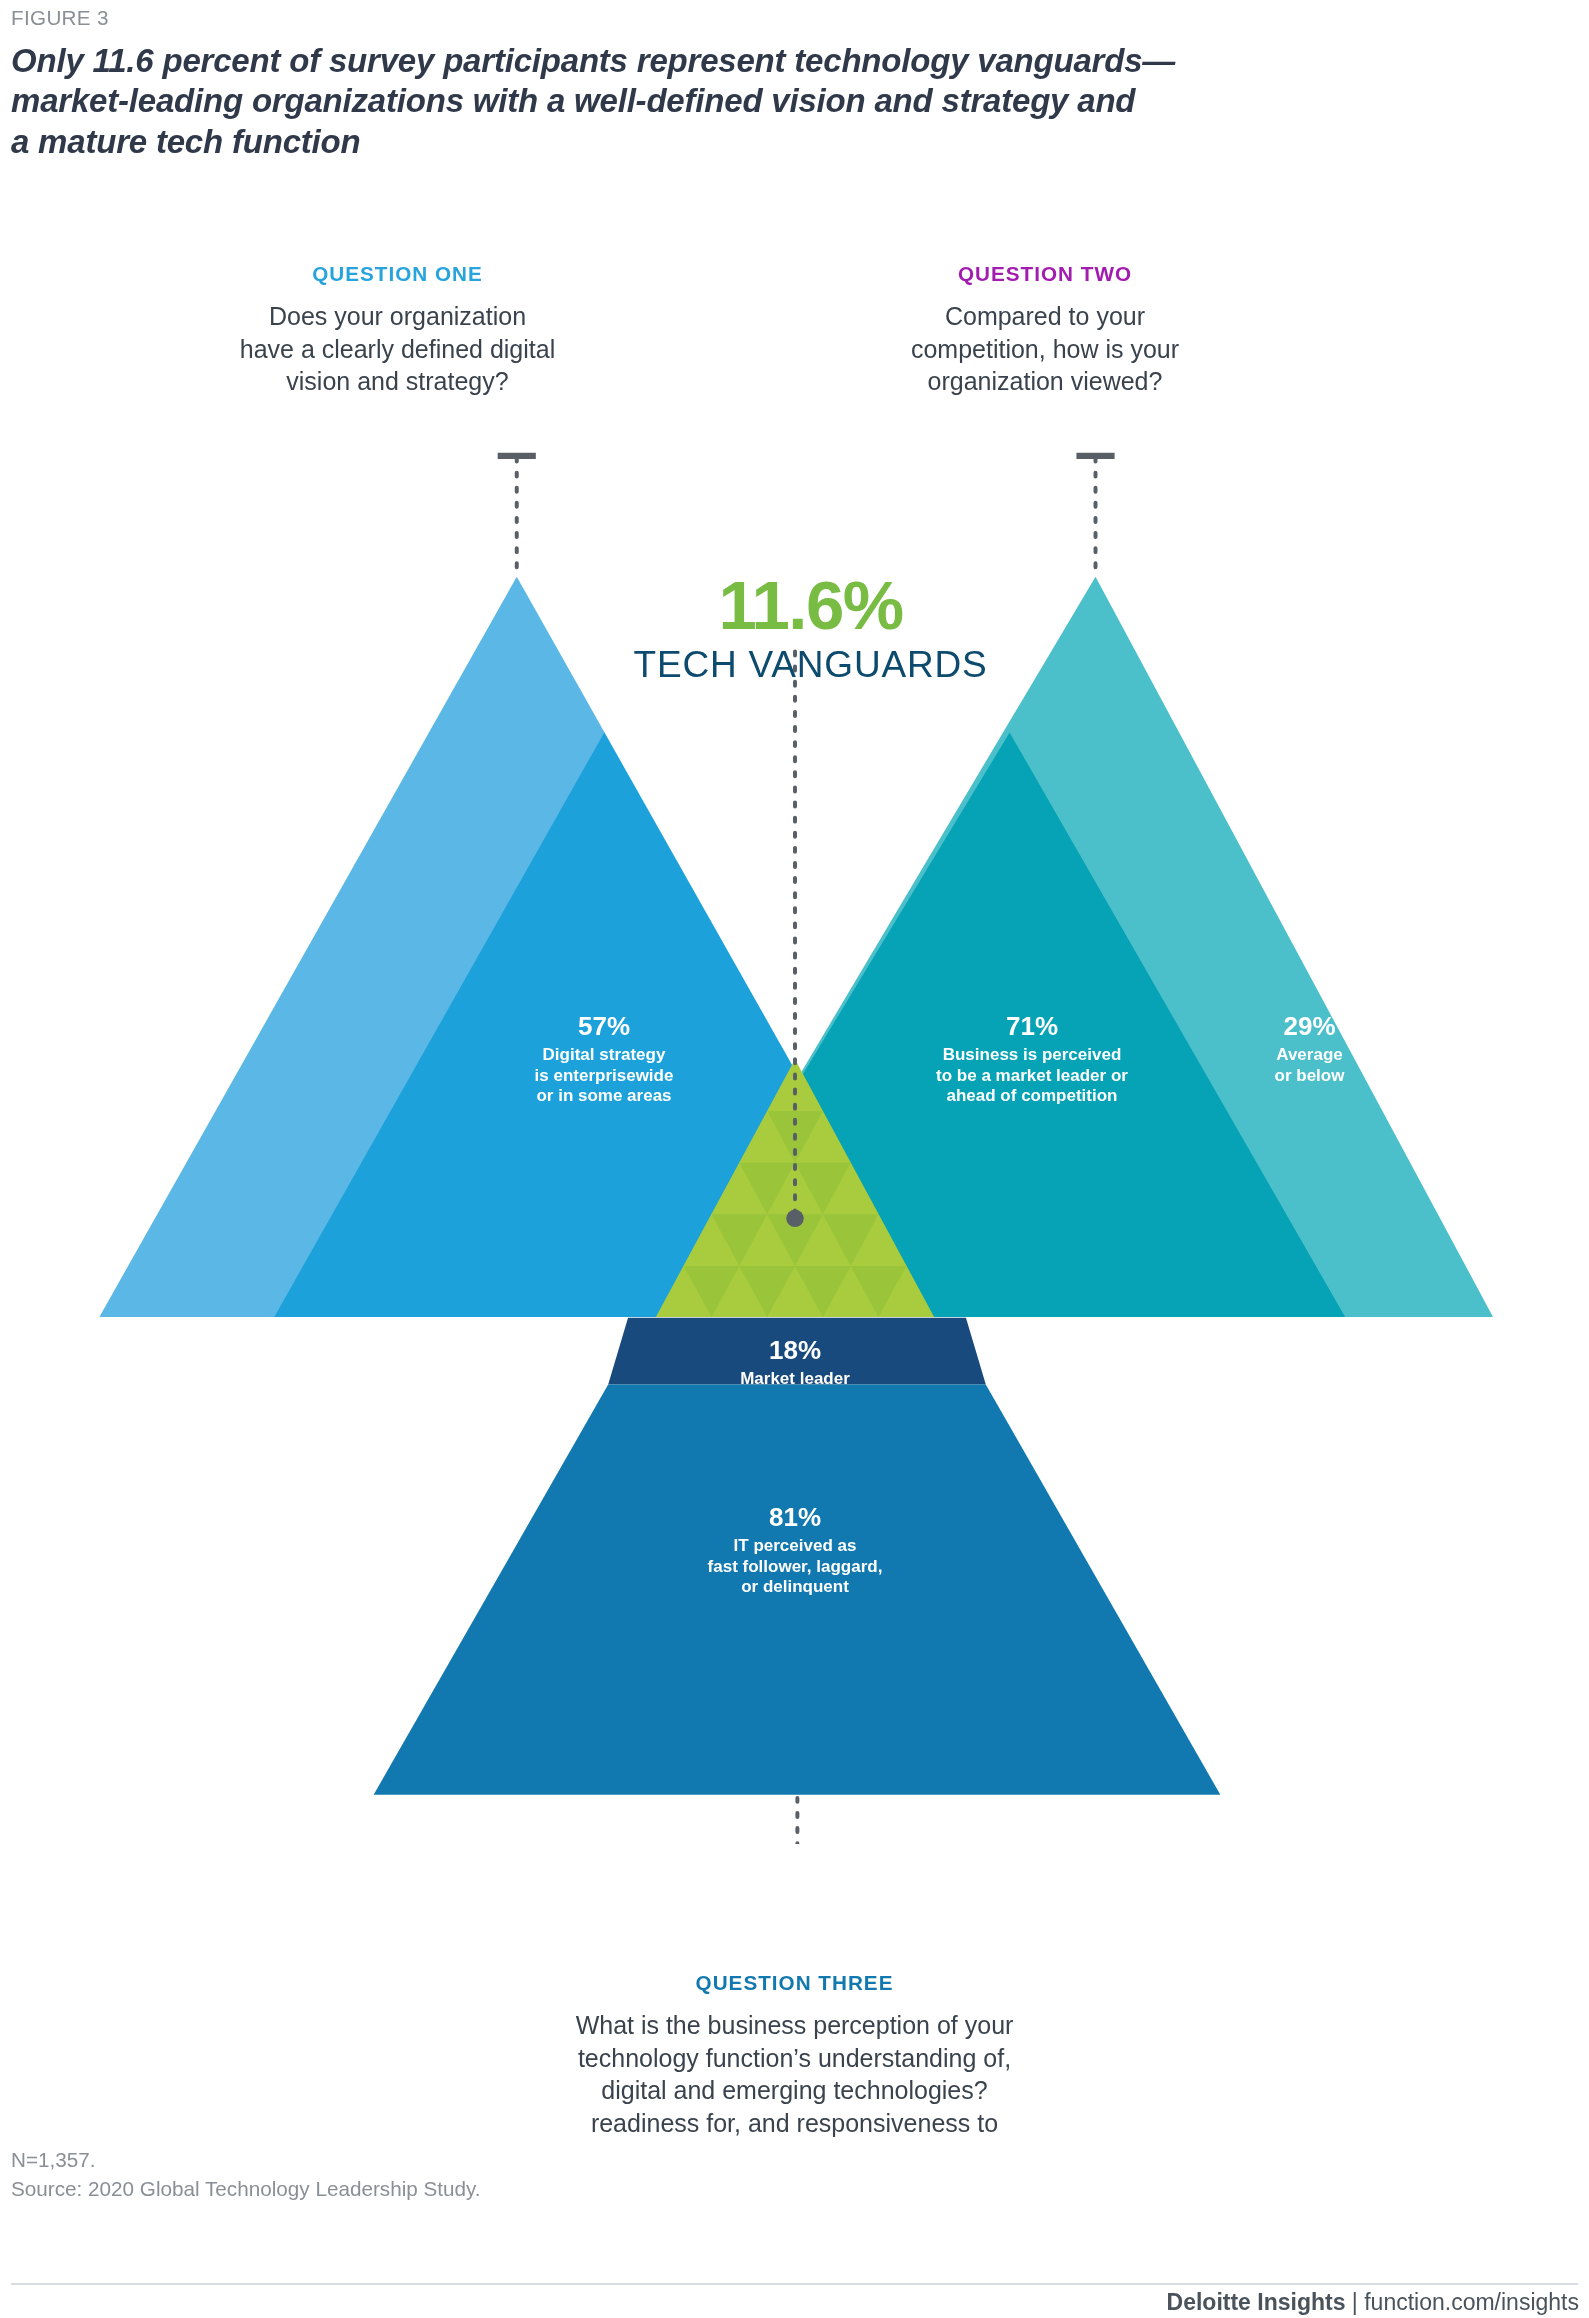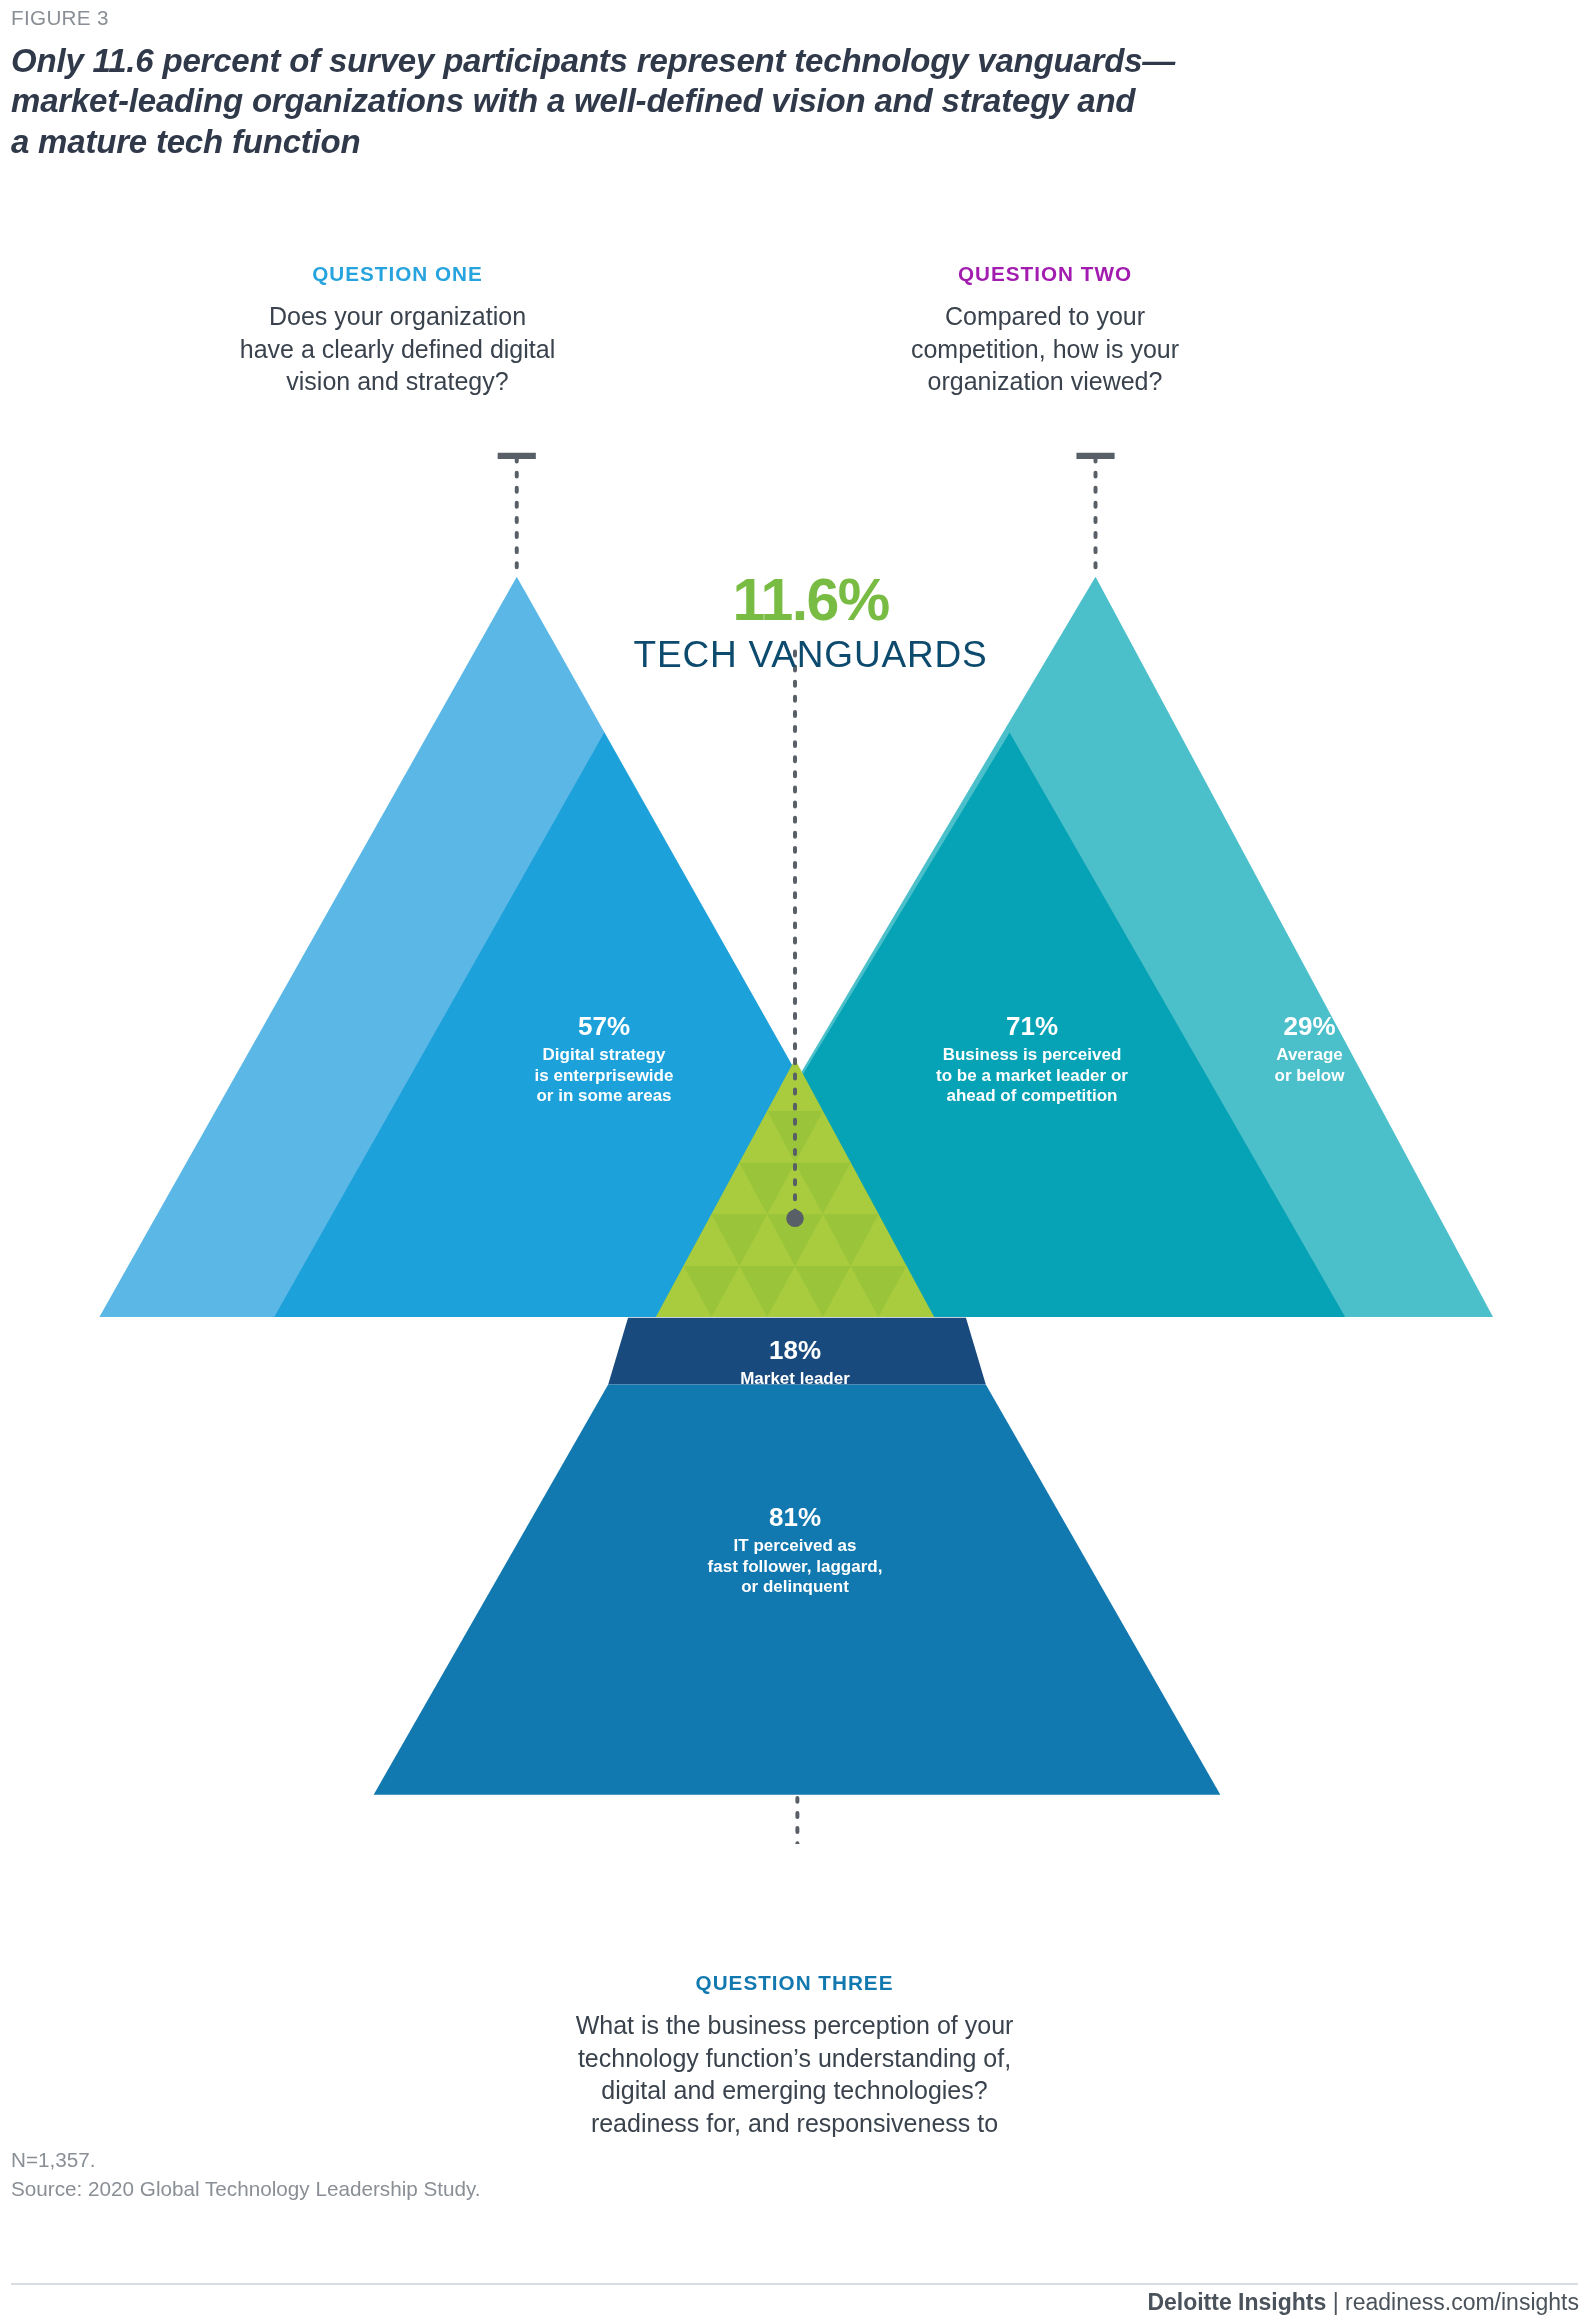--- a/index.html
+++ b/index.html
@@ -85,21 +85,21 @@
   .center-stat {
     position: absolute;
     left: 556px;
     top: 571px;
     width: 509px;
     text-align: center;
     pointer-events: none;
   }
   .center-stat .big {
     display: block;
-    font-size: 59px;
+    font-size: 69px;
     font-weight: bold;
     line-height: 1.0;
     color: #79bc43;
     letter-spacing: -1.6px;
   }
   .center-stat .sub {
     display: block;
     font-size: 37px;
     line-height: 1.1;
     margin-top: 4.8px;
@@ -326,18 +326,18 @@
   </div>
 
   <div class="footnote">
     <span class="tl">N=1,357.</span>
     <span class="tl">Source: 2020 Global Technology Leadership Study.</span>
   </div>
 
   <div class="brandbar">
     <div class="brandline"></div>
     <div class="brand">
-      <span class="bold">Deloitte Insights</span><span> | </span><span>readiness.com/insights</span>
+      <span class="bold">Deloitte Insights</span><span> | </span><span>function.com/insights</span>
     </div>
   </div>
 
 </div>
 
 
 </body></html>

